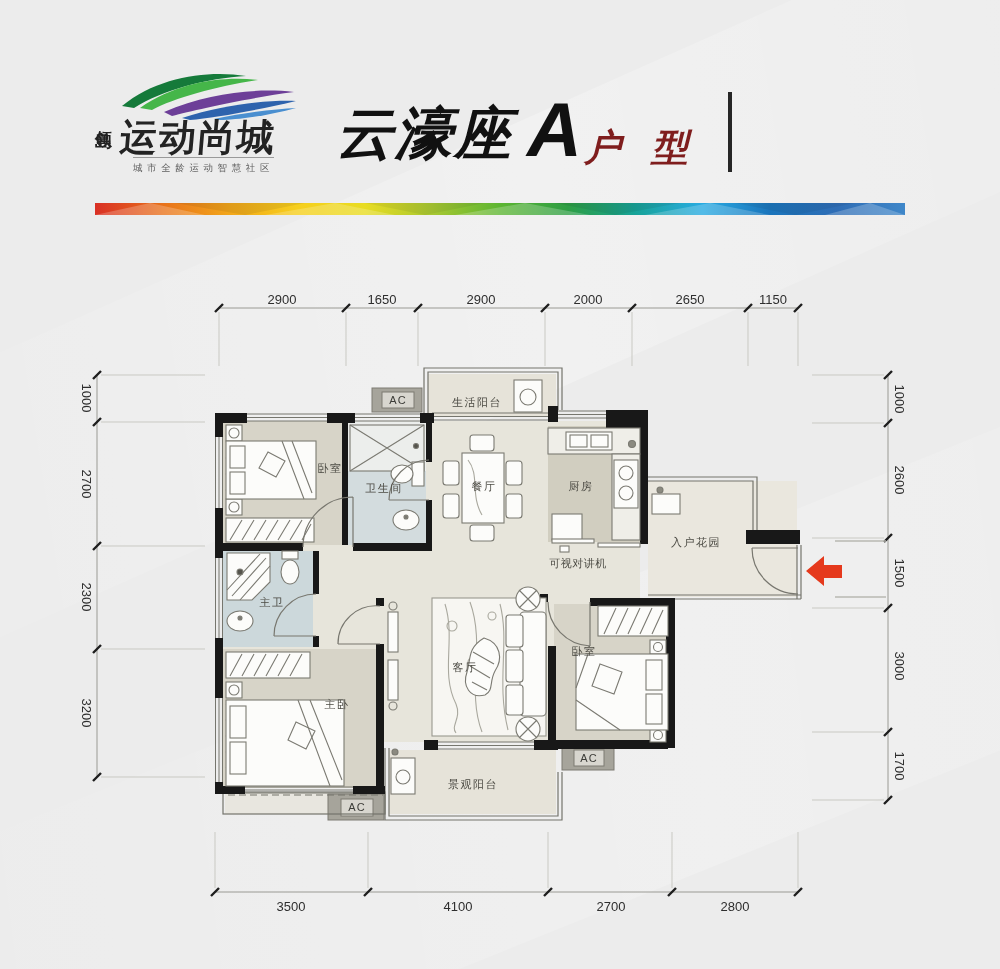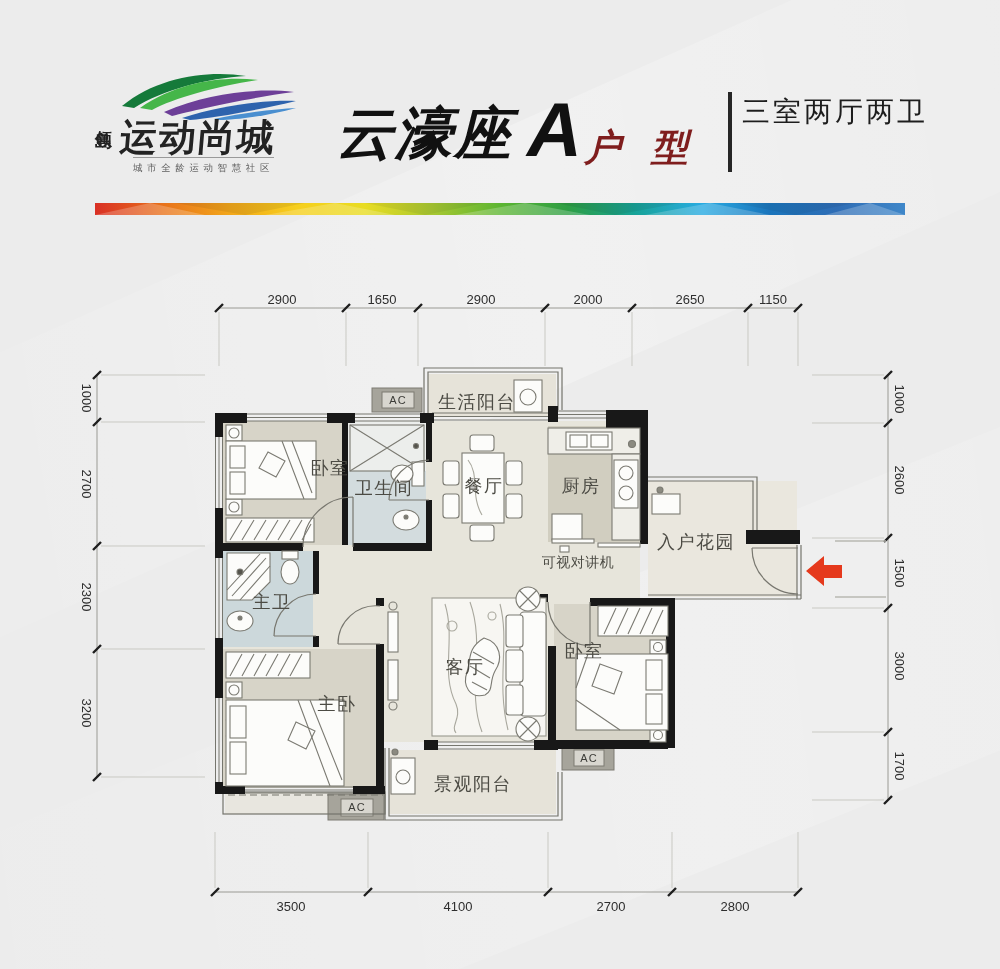--- a/index.html
+++ b/index.html
@@ -20,22 +20,22 @@
   .title-letter{font-size:76px;font-weight:600;margin:0 2px 0 14px;color:#111;}
   .title-suffix{font-size:37px;font-weight:900;letter-spacing:10px;color:#7f1d1d;}
   .title-divider{position:absolute;left:728px;top:92px;width:4px;height:80px;background:#262626;}
   .spec-wrap{position:absolute;left:742px;top:86px;}
   .spec-area{font-size:21px;font-weight:bold;color:#151515;letter-spacing:.5px;}
   .spec-area sup{font-size:12px;}
   .spec-layout{font-size:28px;font-weight:500;color:#1d1d1d;letter-spacing:3px;margin-top:7px;}
   .color-bar{position:absolute;left:95px;top:203px;width:810px;height:12px;}
   .color-bar svg{position:absolute;left:0;top:0;}
   
-  .room-label{position:absolute;transform:translate(-50%,-50%);font-size:18px;color:#4c4b44;letter-spacing:1.5px;white-space:nowrap;}
-  .room-label.small{font-size:14px;letter-spacing:.5px;}
+  .room-label{position:absolute;transform:translate(-50%,-50%);font-size:11px;color:#4c4b44;letter-spacing:1.5px;white-space:nowrap;}
+  .room-label.small{font-size:11px;letter-spacing:.5px;}
   .ac-label{position:absolute;transform:translate(-50%,-50%);font-size:11px;color:#3c3c38;letter-spacing:1px;}
   .dim{position:absolute;transform:translate(-50%,-50%);font-size:13px;color:#2e2e2e;white-space:nowrap;}
   .dim.rot{transform:translate(-50%,-50%) rotate(90deg);}
 </style>
 </head>
 <body>
 
 <div class="sheen" style="left:-200px;top:120px;width:1500px;height:260px;transform:rotate(-24deg);opacity:.45;"></div>
 <div class="sheen" style="left:-100px;top:560px;width:1600px;height:300px;transform:rotate(-22deg);opacity:.35;"></div>
 
@@ -52,21 +52,20 @@
   <span class="logo-tagline">城市全龄运动智慧社区</span>
 </div>
 
 <div class="title-wrap">
   <span class="title-building">云濠座</span>
   <span class="title-letter">A</span>
   <span class="title-suffix">户 型</span>
 </div>
 <div class="title-divider"></div>
 <div class="spec-wrap">
-  <div class="spec-layout">三室两厅两卫</div>
 </div>
 
 <div class="color-bar" style="background: linear-gradient(90deg, rgb(217, 48, 37), rgb(232, 113, 26), rgb(242, 167, 27), rgb(246, 207, 29), rgb(232, 220, 34), rgb(168, 200, 50), rgb(92, 181, 49), rgb(46, 158, 68), rgb(23, 163, 152), rgb(41, 171, 226), rgb(27, 117, 188), rgb(47, 109, 181), rgb(63, 135, 201));">
   <svg width="810" height="12" viewBox="0 0 810 12">
     <polygon points="0,12 55,0 110,12" fill="rgba(255,255,255,.22)"></polygon>
     <polygon points="80,0 150,12 210,0" fill="rgba(0,0,0,.07)"></polygon>
     <polygon points="170,12 240,0 300,12" fill="rgba(255,255,255,.2)"></polygon>
     <polygon points="270,0 330,12 390,0" fill="rgba(0,0,0,.06)"></polygon>
     <polygon points="360,12 430,0 495,12" fill="rgba(255,255,255,.22)"></polygon>
     <polygon points="460,0 520,12 585,0" fill="rgba(0,0,0,.07)"></polygon>

